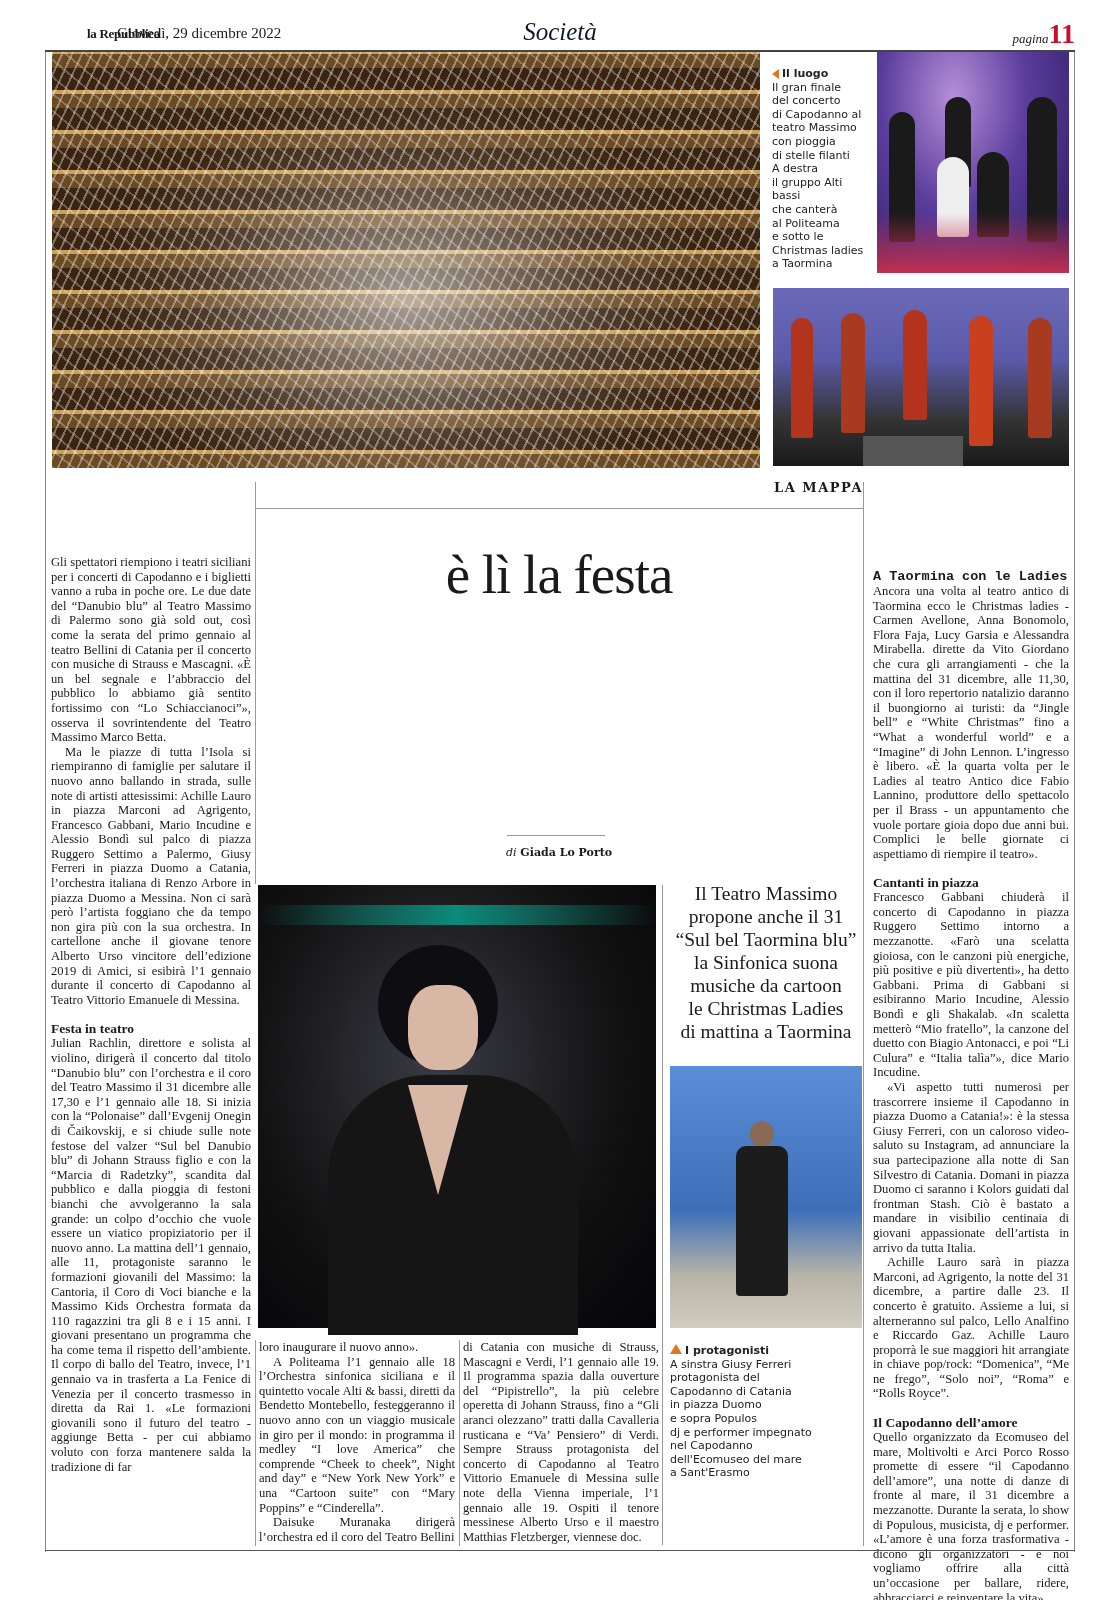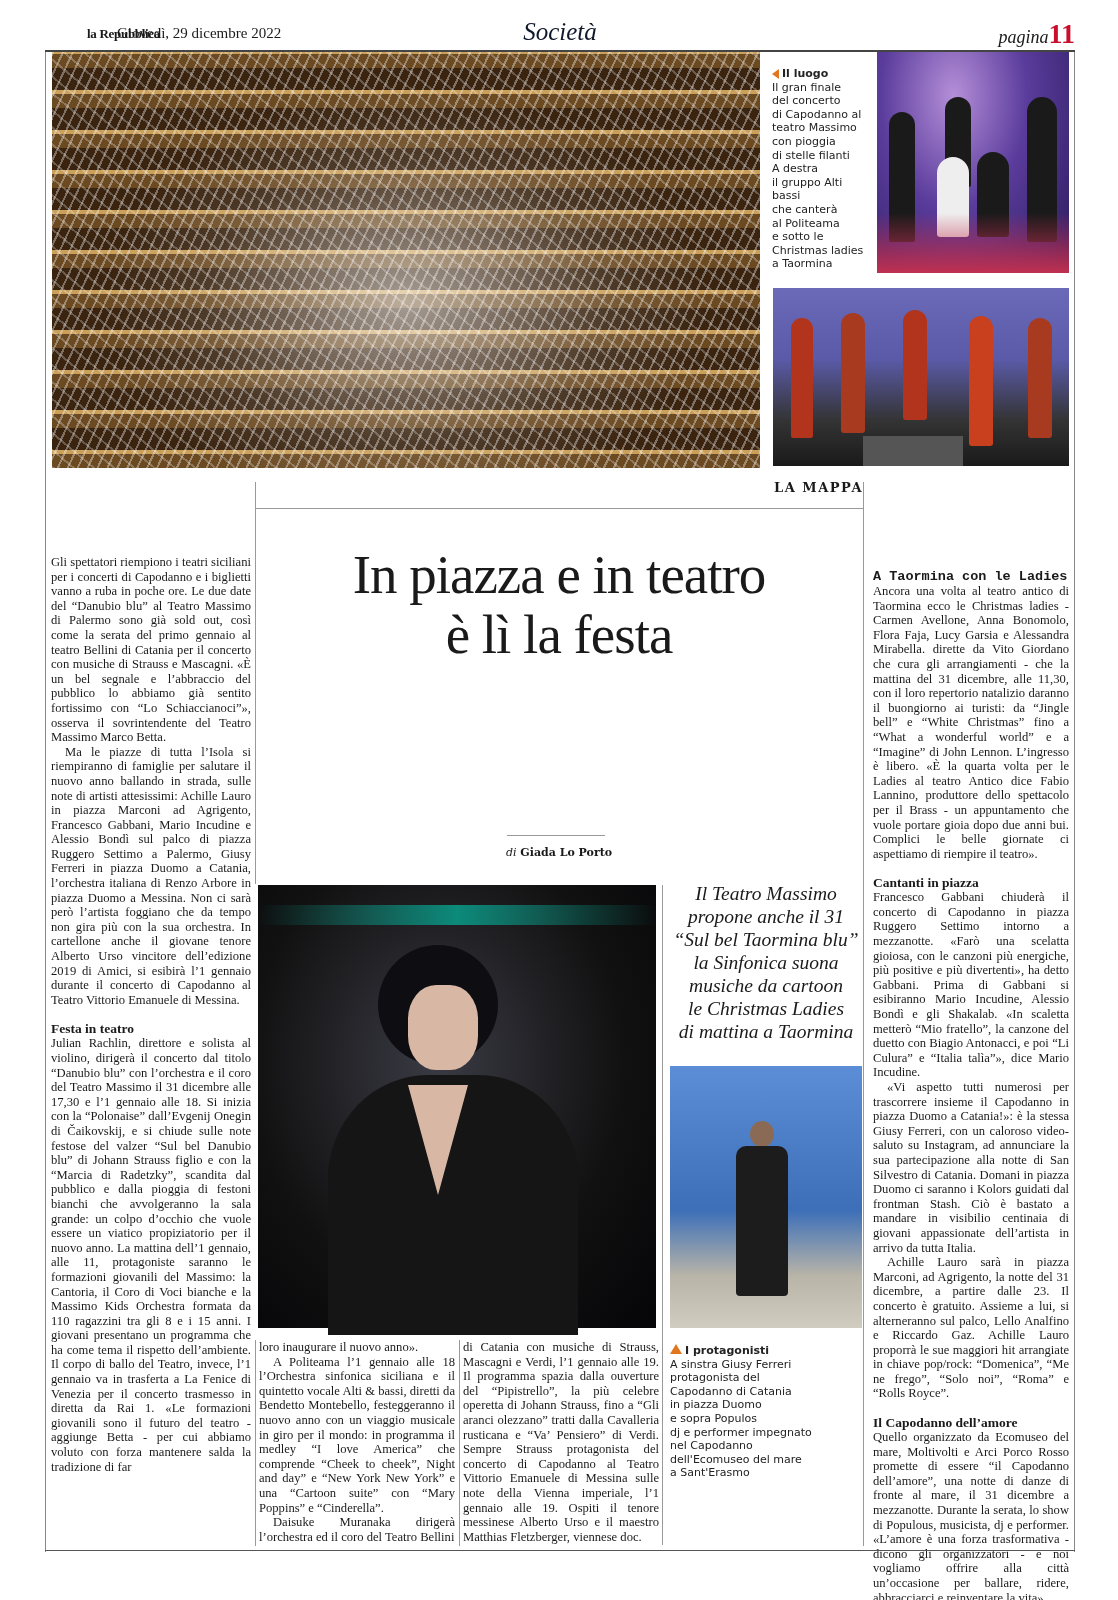--- a/index.html
+++ b/index.html
@@ -3,21 +3,21 @@
 <meta charset="utf-8">
 <style>
   html,body{margin:0;padding:0;background:#fff;}
   body{width:1118px;height:1600px;position:relative;overflow:hidden;font-family:"DejaVu Serif",serif;color:#1a1a1a;}
   .abs{position:absolute;}
   .header{top:18px;left:45px;width:1030px;height:30px;}
   .brand{position:absolute;left:0;top:8px;font-family:"Liberation Serif",serif;font-size:13px;font-weight:bold;letter-spacing:-0.3px;padding-left:42px;}
   .date{position:absolute;left:72px;top:7px;font-family:"Liberation Serif",serif;font-size:15px;}
   .section{position:absolute;left:0;right:0;top:0;text-align:center;font-family:"Liberation Serif",serif;font-style:italic;font-size:25px;color:#0f172a;}
   .pagina{position:absolute;right:0;top:0;font-family:"Liberation Serif",serif;}
-  .pagina .lbl{font-style:italic;font-size:18px;margin-top:39px;}
+  .pagina .lbl{font-style:italic;font-size:13px;margin-top:39px;}
   .pagina .num{font-size:28px;color:#c8102e;font-weight:bold;}
   .topline{top:50px;left:45px;width:1030px;height:2px;background:#444;}
   .leftrule{top:52px;left:45px;width:1px;height:1500px;background:#888;}
   .rightrule{top:52px;left:1074px;width:1px;height:1500px;background:#888;}
   .bottomline{top:1550px;left:45px;width:1030px;height:1px;background:#555;}
 
   .photo-main{top:52px;left:52px;width:708px;height:416px;
     background:
       radial-gradient(ellipse at 50% 60%, rgba(255,255,255,0.55) 0%, rgba(255,255,255,0.1) 40%, transparent 60%),
       repeating-linear-gradient(0deg, #6b4a22 0 14px, #caa05a 14px 18px, #3a2410 18px 40px),
@@ -42,21 +42,21 @@
   .tri-left{display:inline-block;width:0;height:0;border-top:5px solid transparent;border-bottom:5px solid transparent;border-right:7px solid #e2761e;margin-right:3px;vertical-align:middle;}
   .tri-up{display:inline-block;width:0;height:0;border-left:6px solid transparent;border-right:6px solid transparent;border-bottom:10px solid #e2761e;margin-right:3px;vertical-align:baseline;}
 
   .kicker{top:480px;left:255px;width:608px;text-align:right;font-family:"DejaVu Serif",serif;font-weight:bold;font-size:13px;letter-spacing:1.5px;}
   .kicker-rule{top:508px;left:255px;width:608px;height:1px;background:#999;}
   .vrule{position:absolute;width:1px;background:#999;}
   .headline{top:545px;left:255px;width:608px;text-align:center;font-family:"Liberation Serif",serif;font-size:55px;line-height:60px;letter-spacing:-1px;}
   .byline-rule{top:835px;left:507px;width:98px;height:1px;background:#999;}
   .byline{top:846px;left:255px;width:608px;text-align:center;font-family:"DejaVu Serif",serif;font-size:11px;font-weight:bold;}
   .byline i{font-weight:normal;}
-  .quote{top:882px;left:668px;width:196px;text-align:center;font-family:"Liberation Serif",serif;font-size:19.5px;line-height:23px;font-style:italic;}
+  .quote{top:882px;left:668px;width:196px;text-align:center;font-family:"Liberation Serif",serif;font-size:19.5px;line-height:23px;}
 
   .col{font-family:"Liberation Serif",serif;font-size:12.6px;line-height:14.6px;text-align:justify;hyphens:auto;}
   .col p{margin:0;text-indent:0;}
   .col p.ind{text-indent:14px;}
   .col h4{margin:14px 0 0 0;font-family:"Liberation Serif",serif;font-size:13.5px;font-weight:bold;line-height:15px;}
   .col h4.first{margin-top:16px;font-family:Liberation Mono, monospace;}
   .copyright{font-family:"DejaVu Sans",sans-serif;font-size:6px;letter-spacing:0.3px;margin-top:4px;color:#333;}
 </style>
 </head>
 <body>
@@ -106,21 +106,20 @@
   <div>e sotto le</div>
   <div>Christmas ladies</div>
   <div>a Taormina</div>
 </div>
 
 <div class="vrule" style="left:255px;top:482px;height:402px;"></div>
 <div class="vrule" style="left:863px;top:482px;height:1064px;"></div>
 <div class="abs kicker">LA MAPPA</div>
 <div class="abs kicker-rule"></div>
 <div class="abs headline">
-  <div>In piazza e in teatro</div>
   <div>è lì la festa</div>
 </div>
 <div class="abs byline-rule"></div>
 <div class="abs byline"><i>di</i> <span>Giada Lo Porto</span></div>
 
 <div class="abs photo-ferreri">
   <div style="position:absolute;left:120px;top:60px;width:120px;height:120px;border-radius:50%;background:#0e0e12;"></div>
   <div style="position:absolute;left:150px;top:100px;width:70px;height:85px;border-radius:40%;background:#d8b8a4;"></div>
   <div style="position:absolute;left:70px;top:190px;width:250px;height:260px;border-radius:40% 40% 0 0;background:#151515;"></div>
   <div style="position:absolute;left:150px;top:200px;width:60px;height:110px;background:#d8b8a4;clip-path:polygon(0 0,100% 0,50% 100%);"></div>

